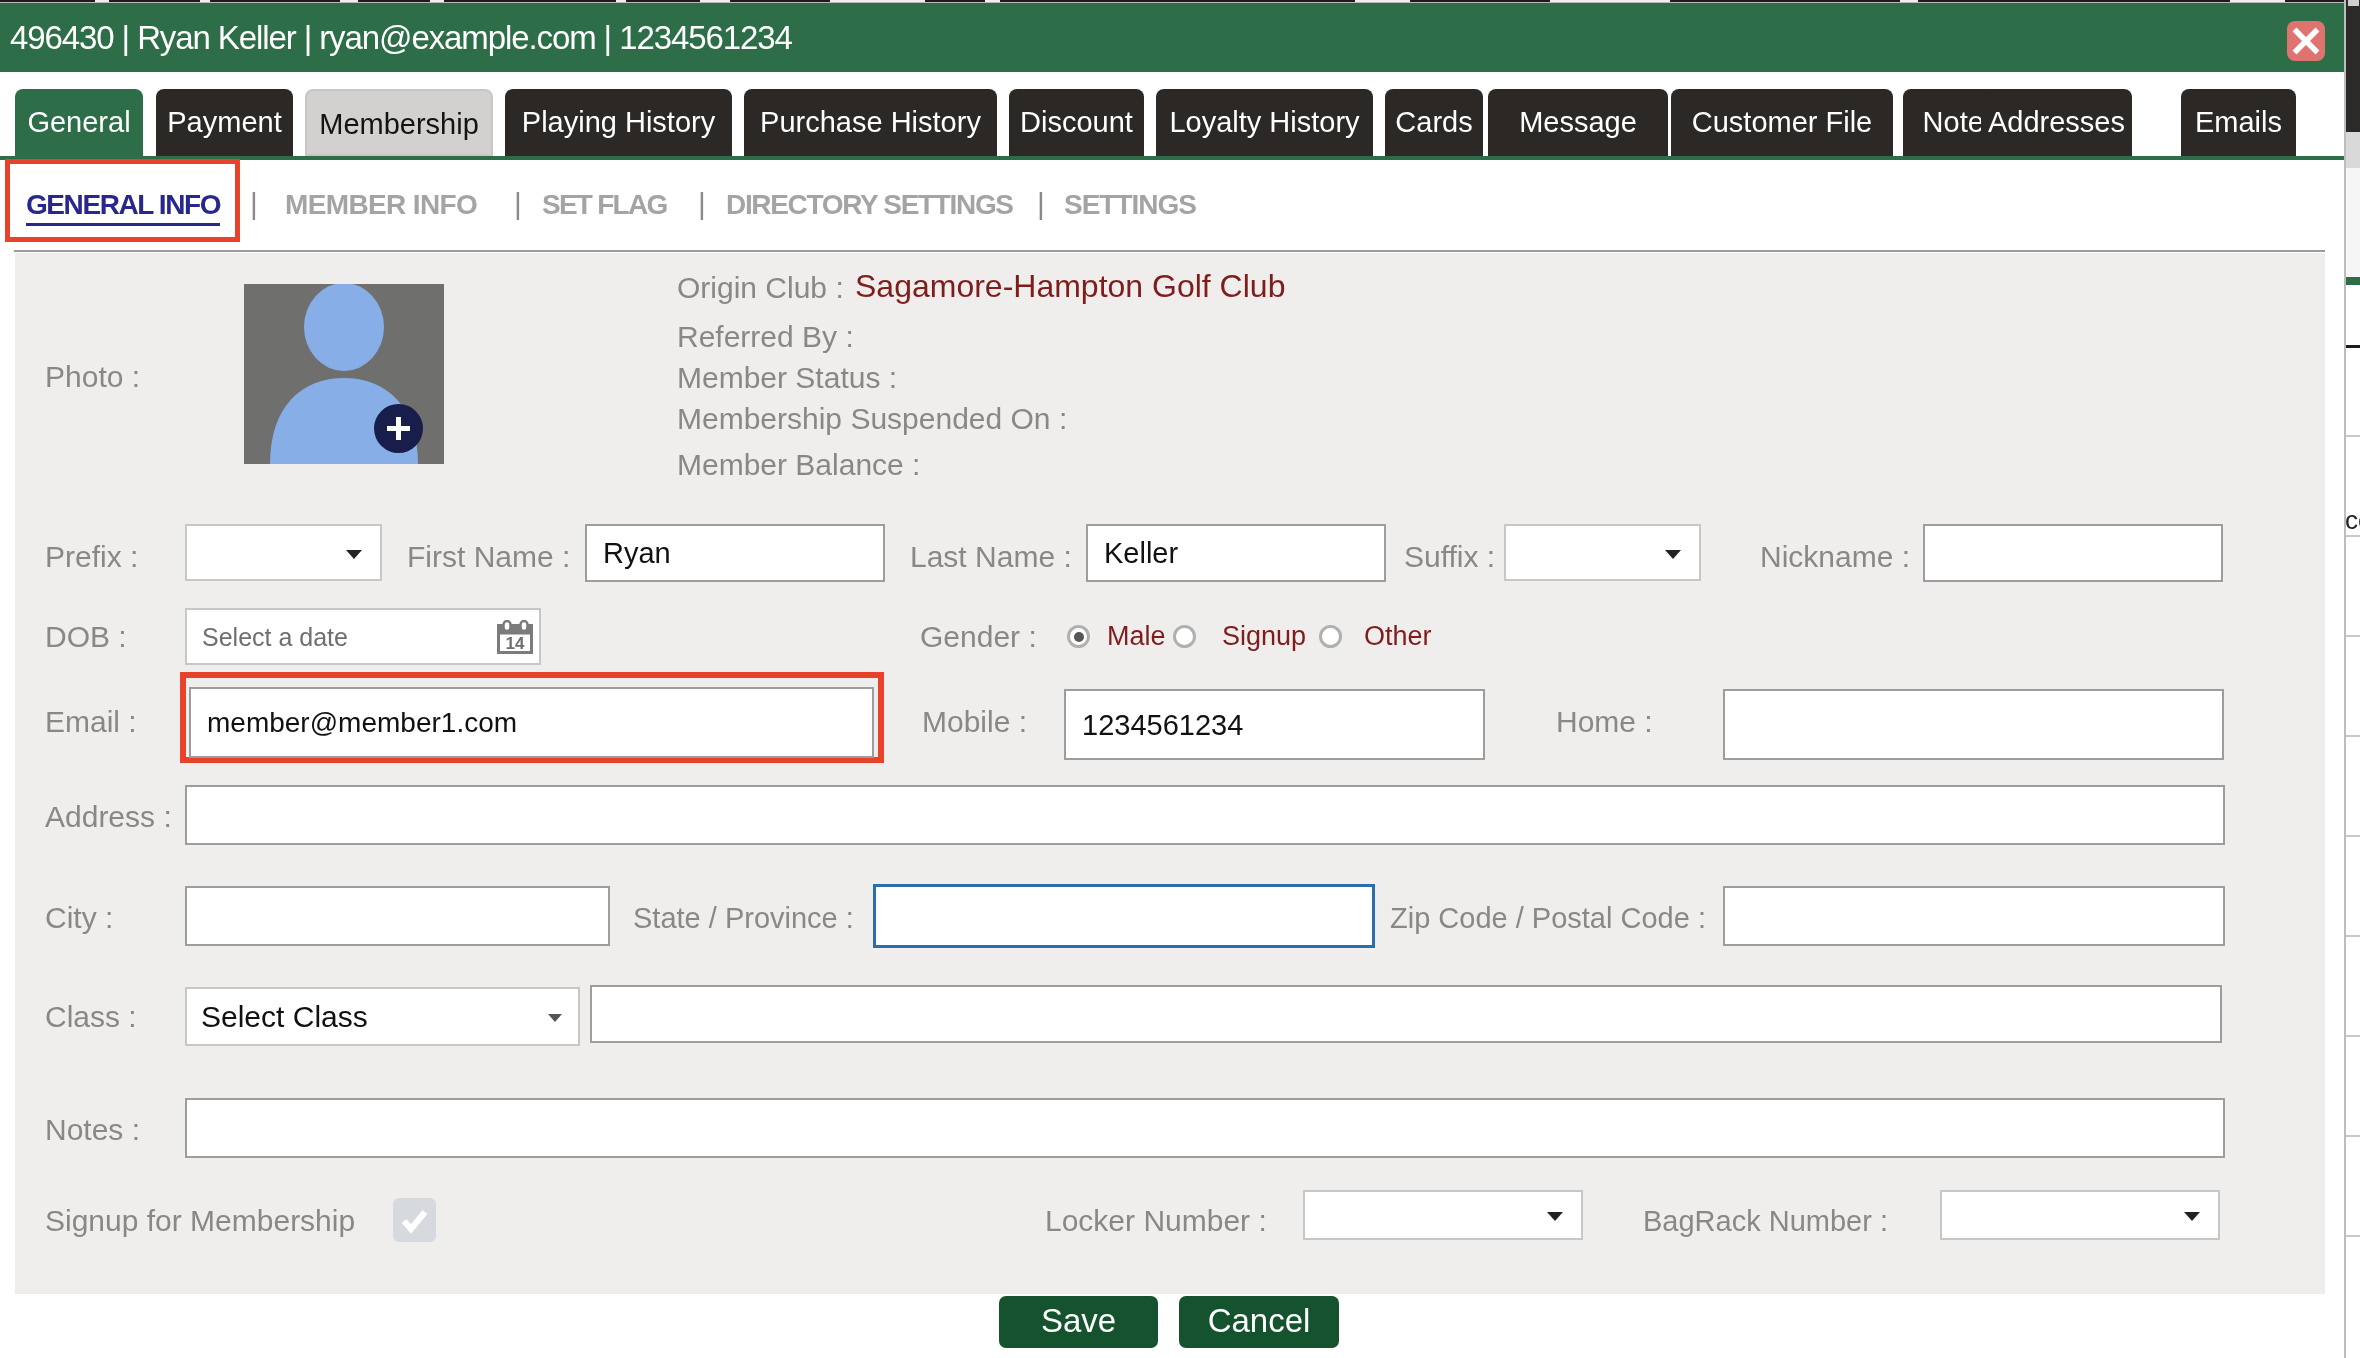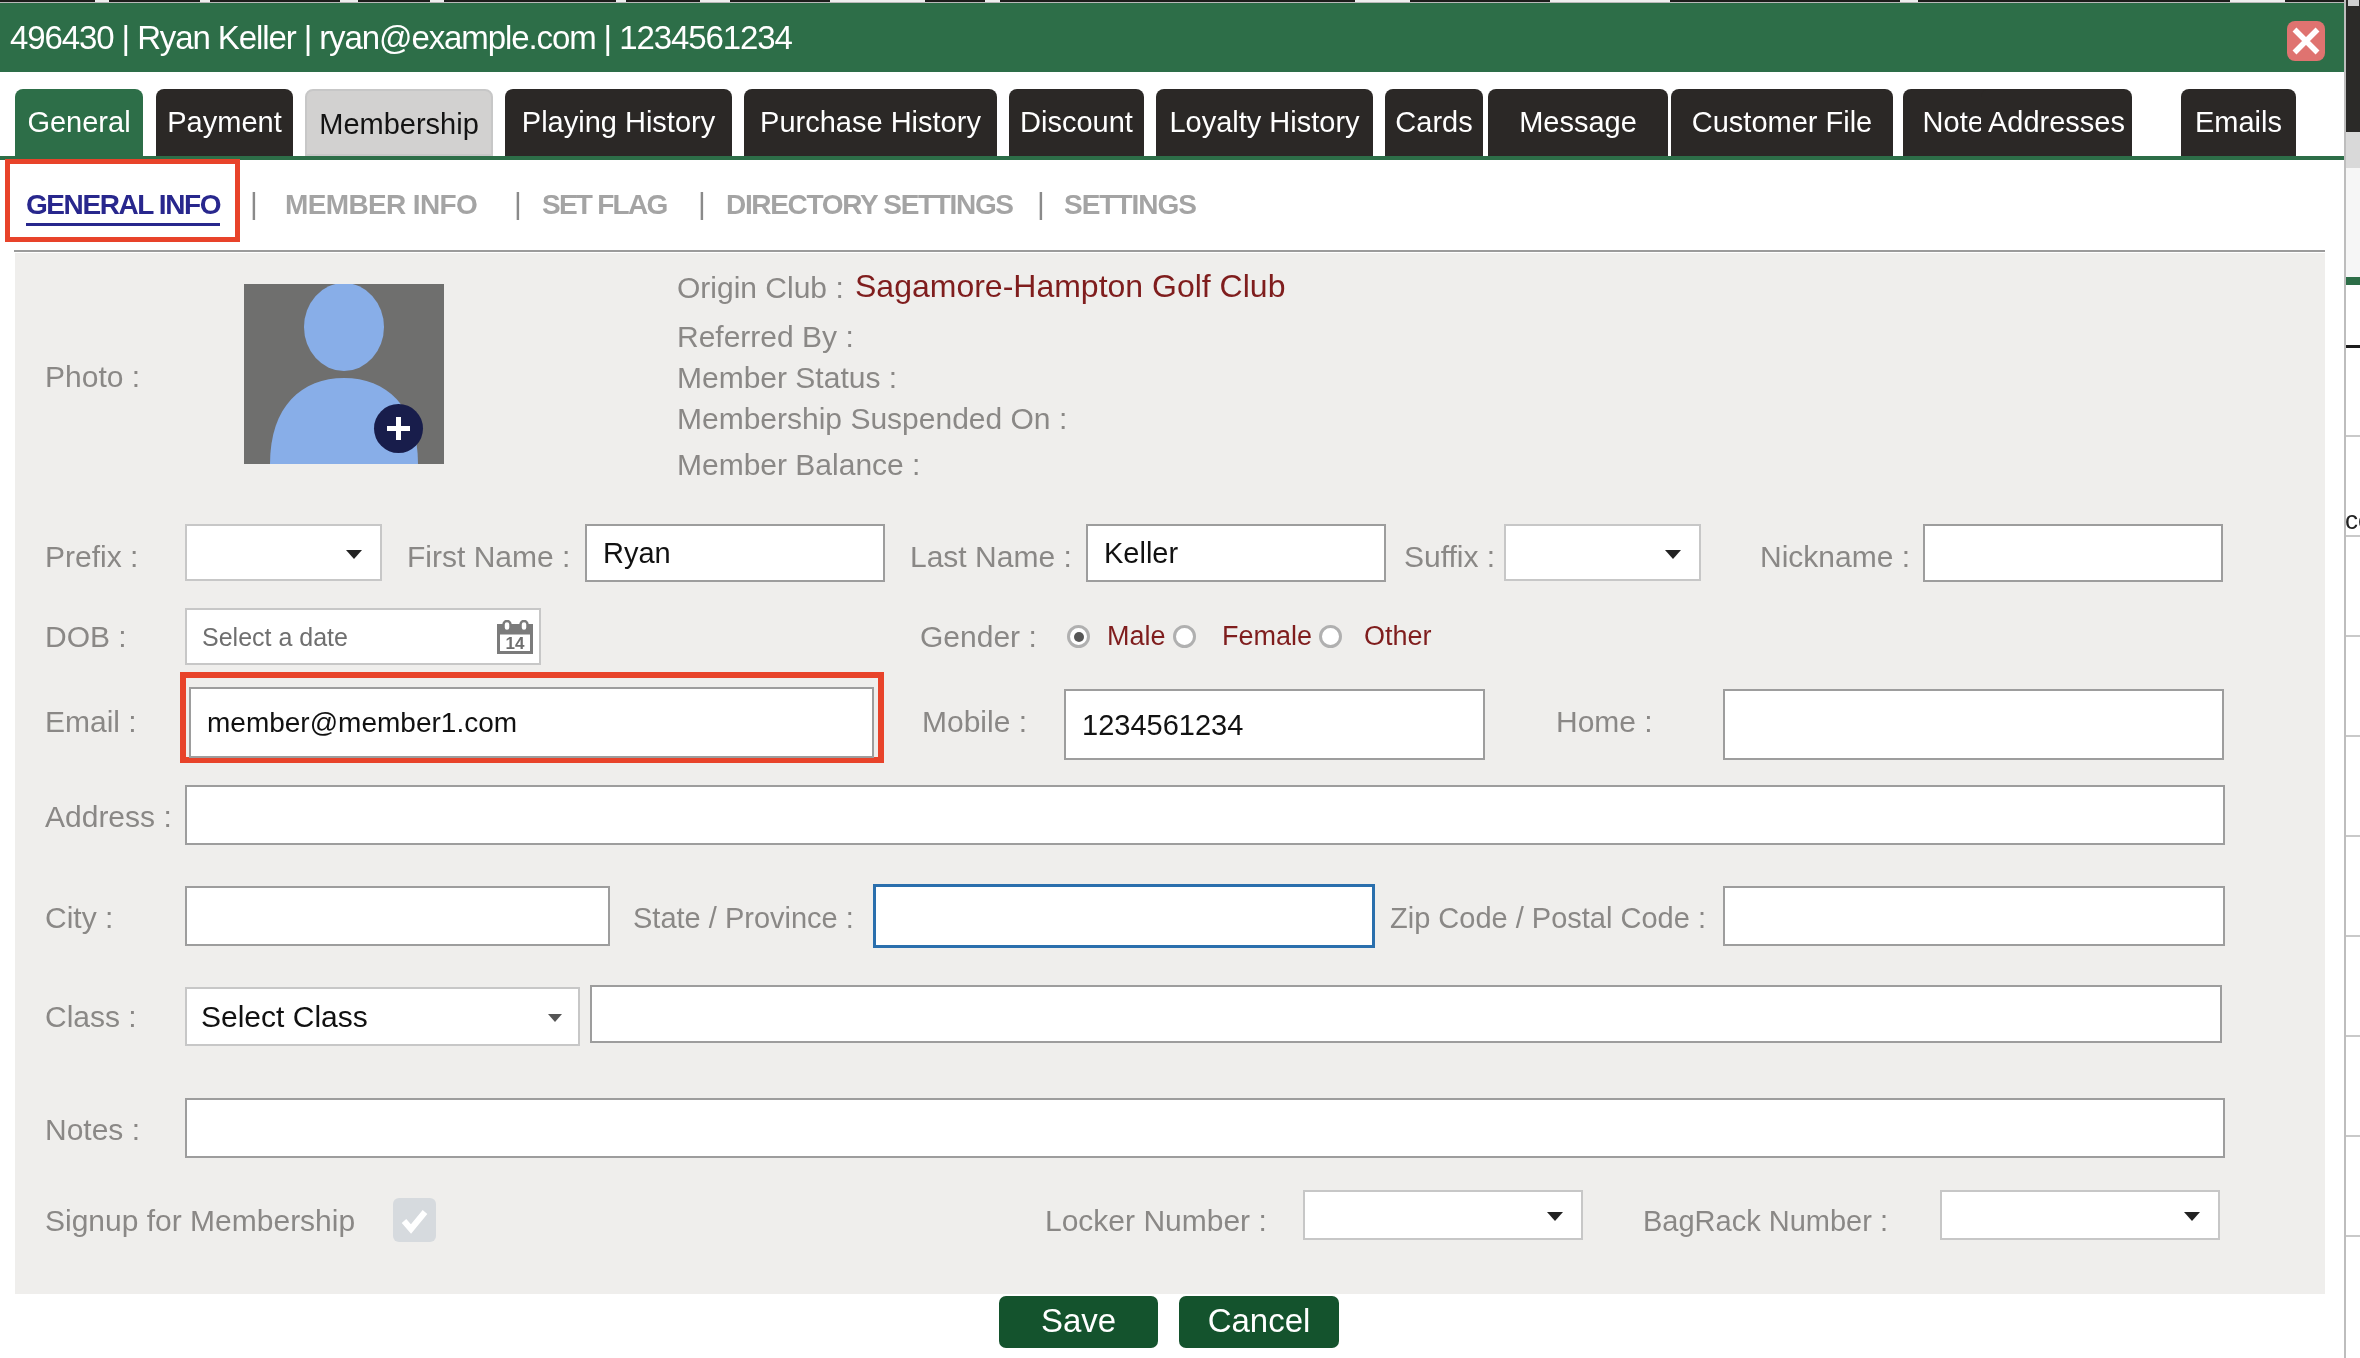--- a/index.html
+++ b/index.html
@@ -142,21 +142,21 @@
       <rect x="23.5" y="1" width="7" height="10" rx="3.5" fill="#fff" stroke="#7b7b7b" stroke-width="2.5"></rect>
       <text x="18" y="29" font-size="17" font-weight="bold" fill="#6e6e6e" text-anchor="middle" font-family="Liberation Sans">14</text>
     </svg>
   </div>
   <div class="lbl" style="left:920px;top:620px;">Gender :</div>
   <div class="radio" style="left:1067px;top:625px;">
       <div class="dot"></div>
     </div>
   <div class="val" style="left:1107px;top:621px;font-size:27px;">Male</div>
   <div class="radio" style="left:1173px;top:625px;"></div>
-  <div class="val" style="left:1222px;top:621px;font-size:27px;">Female</div>
+  <div class="val" style="left:1222px;top:621px;font-size:27px;">Signup</div>
   <div class="radio" style="left:1319px;top:625px;"></div>
   <div class="val" style="left:1364px;top:621px;font-size:27px;">Other</div>
 
   <div class="lbl" style="left:45px;top:705px;">Email :</div>
   <div class="abs" id="redbox2"></div>
   <div class="inp" style="left:189px;top:687px;width:685px;height:71px;">
       <div class="txt" style="font-size:28px;">member@member1.com</div>
     </div>
   <div class="lbl" style="left:922px;top:705px;">Mobile :</div>
   <div class="inp" style="left:1064px;top:689px;width:421px;height:71px;text-decoration:underline;">

